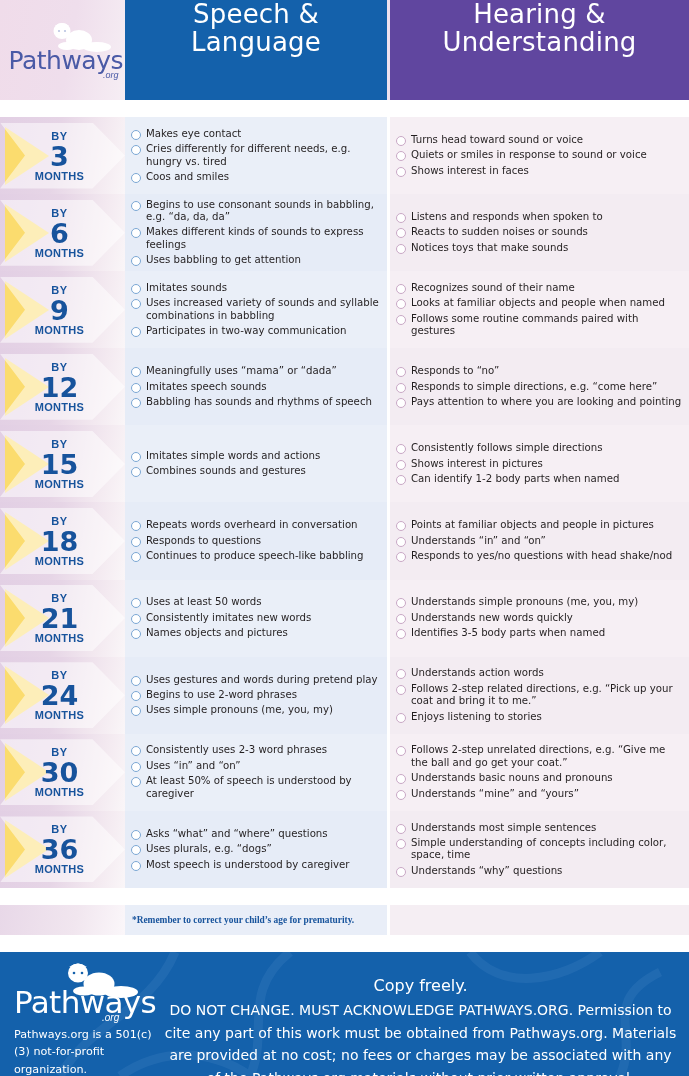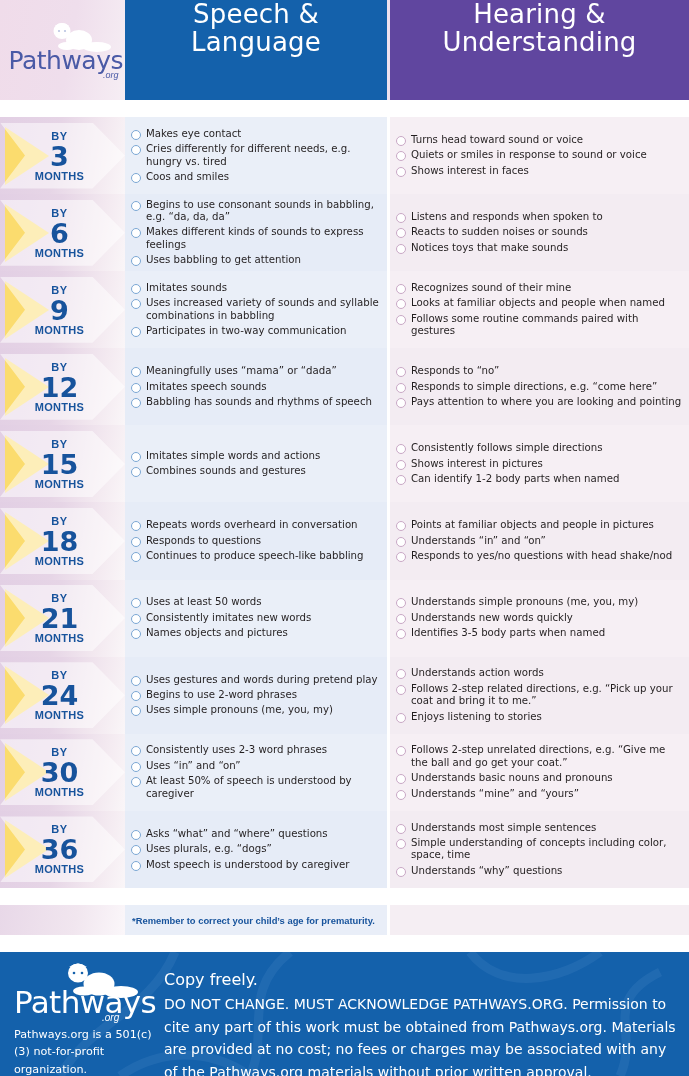--- a/index.html
+++ b/index.html
@@ -184,21 +184,21 @@
   #note-speech {
     flex:0 0 262px; width:262px;
     background:#e9eef8;
     margin-right:3px;
     display:flex; align-items:center;
     padding-left:7px;
   }
   #note-speech span {
     font-size:9.4px; font-weight:700;
     color:#17539c;
-    font-family:Liberation Sans, sans-serif;
+    font-family:Liberation Serif, serif;
   }
   #note-hearing { flex:1 1 auto; background:#f5eef3; }
 
   
   #footer {
     flex:0 0 124px;
     background:#1461ab;
     position:relative;
     display:flex;
     overflow:hidden;
@@ -228,22 +228,22 @@
   .flogo-baby { position:absolute; left:46px; top:-4px; }
   .foot-lines { margin-top:4px; }
   .foot-lines div {
     font-size:11.2px;
     line-height:1.55;
     font-family:"DejaVu Sans", sans-serif;
   }
   .foot-right {
     position:relative;
     flex:1 1 auto;
-    padding:18px 12px 0 0;
-    text-align:left;
+    padding:24px 12px 0 0;
+    text-align:center;
   }
   #copy-free {
     font-size:16px;
     font-family:"DejaVu Sans", sans-serif;
     margin-bottom:4px;
   }
   .legal {
     font-size:14px;
     line-height:1.62;
     font-family:"DejaVu Sans", sans-serif;
@@ -393,21 +393,21 @@
             <span class="item-txt">Uses increased variety of sounds and syllable combinations in babbling</span>
           </div>
           <div class="item">
             <span class="cb"></span>
             <span class="item-txt">Participates in two-way communication</span>
           </div>
         </div>
         <div class="list-cell cell-hearing">
           <div class="item">
             <span class="cb"></span>
-            <span class="item-txt">Recognizes sound of their mine</span>
+            <span class="item-txt">Recognizes sound of their name</span>
           </div>
           <div class="item">
             <span class="cb"></span>
             <span class="item-txt">Looks at familiar objects and people when named</span>
           </div>
           <div class="item">
             <span class="cb"></span>
             <span class="item-txt">Follows some routine commands paired with gestures</span>
           </div>
         </div>

